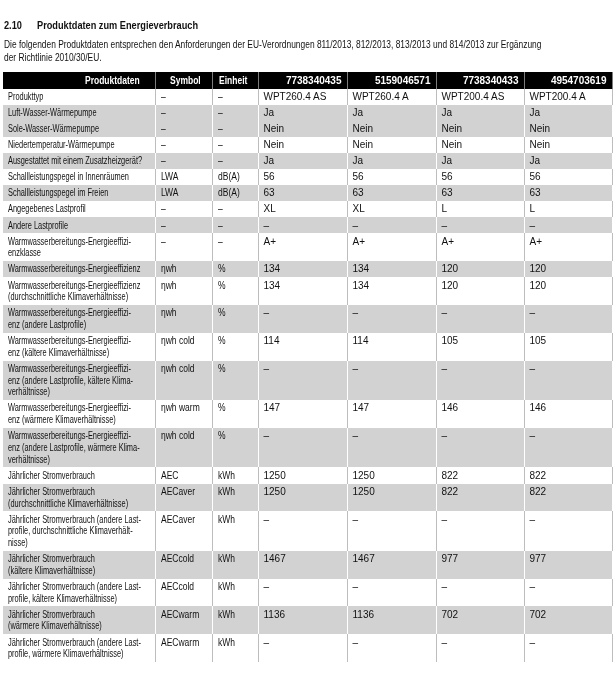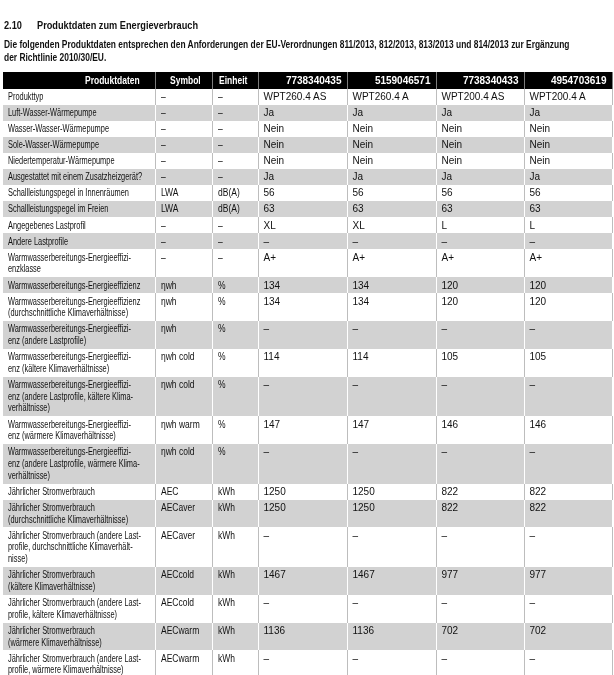--- a/index.html
+++ b/index.html
@@ -17,21 +17,21 @@
   .t{display:inline-block;transform-origin:0 50%;white-space:pre;vertical-align:top;}
   .k74{transform:scaleX(0.74);}
   .k80{transform:scaleX(0.80);}
   .k85{transform:scaleX(0.85);}
 
   .heading{
     padding:19px 0 0 4px;font-size:11.5px;font-weight:bold;line-height:13px;
   }
   .heading .num{display:inline-block;width:33px;}
   .intro{
-    margin:6px 0 8px 4px;font-size:10.5px;line-height:13px;font-weight:bold;
+    margin:6px 0 8px 4px;font-size:10.5px;line-height:13px;font-weight:normal;
   }
 
   table{
     border-collapse:collapse;table-layout:fixed;width:609px;
     margin:8px 0 0 3px;
   }
   th{
     background:var(--header-bg);color:var(--header-text);
     font-weight:bold;text-align:right;font-size:10px;line-height:11.5px;
     padding:2.5px 5px;border-right:1px solid #7d7d7d;
@@ -90,29 +90,20 @@
         </tr>
         <tr class="g">
           <td><span class="t k74">Luft-Wasser-Wärmepumpe</span></td>
           <td><span class="t k85">–</span></td>
           <td><span class="t k85">–</span></td>
           <td><span class="t">Ja</span></td>
           <td><span class="t">Ja</span></td>
           <td><span class="t">Ja</span></td>
           <td><span class="t">Ja</span></td>
         </tr>
-        <tr>
-          <td><span class="t k74">Wasser-Wasser-Wärmepumpe</span></td>
-          <td><span class="t k85">–</span></td>
-          <td><span class="t k85">–</span></td>
-          <td><span class="t">Nein</span></td>
-          <td><span class="t">Nein</span></td>
-          <td><span class="t">Nein</span></td>
-          <td><span class="t">Nein</span></td>
-        </tr>
         <tr class="g">
           <td><span class="t k74">Sole-Wasser-Wärmepumpe</span></td>
           <td><span class="t k85">–</span></td>
           <td><span class="t k85">–</span></td>
           <td><span class="t">Nein</span></td>
           <td><span class="t">Nein</span></td>
           <td><span class="t">Nein</span></td>
           <td><span class="t">Nein</span></td>
         </tr>
         <tr>

